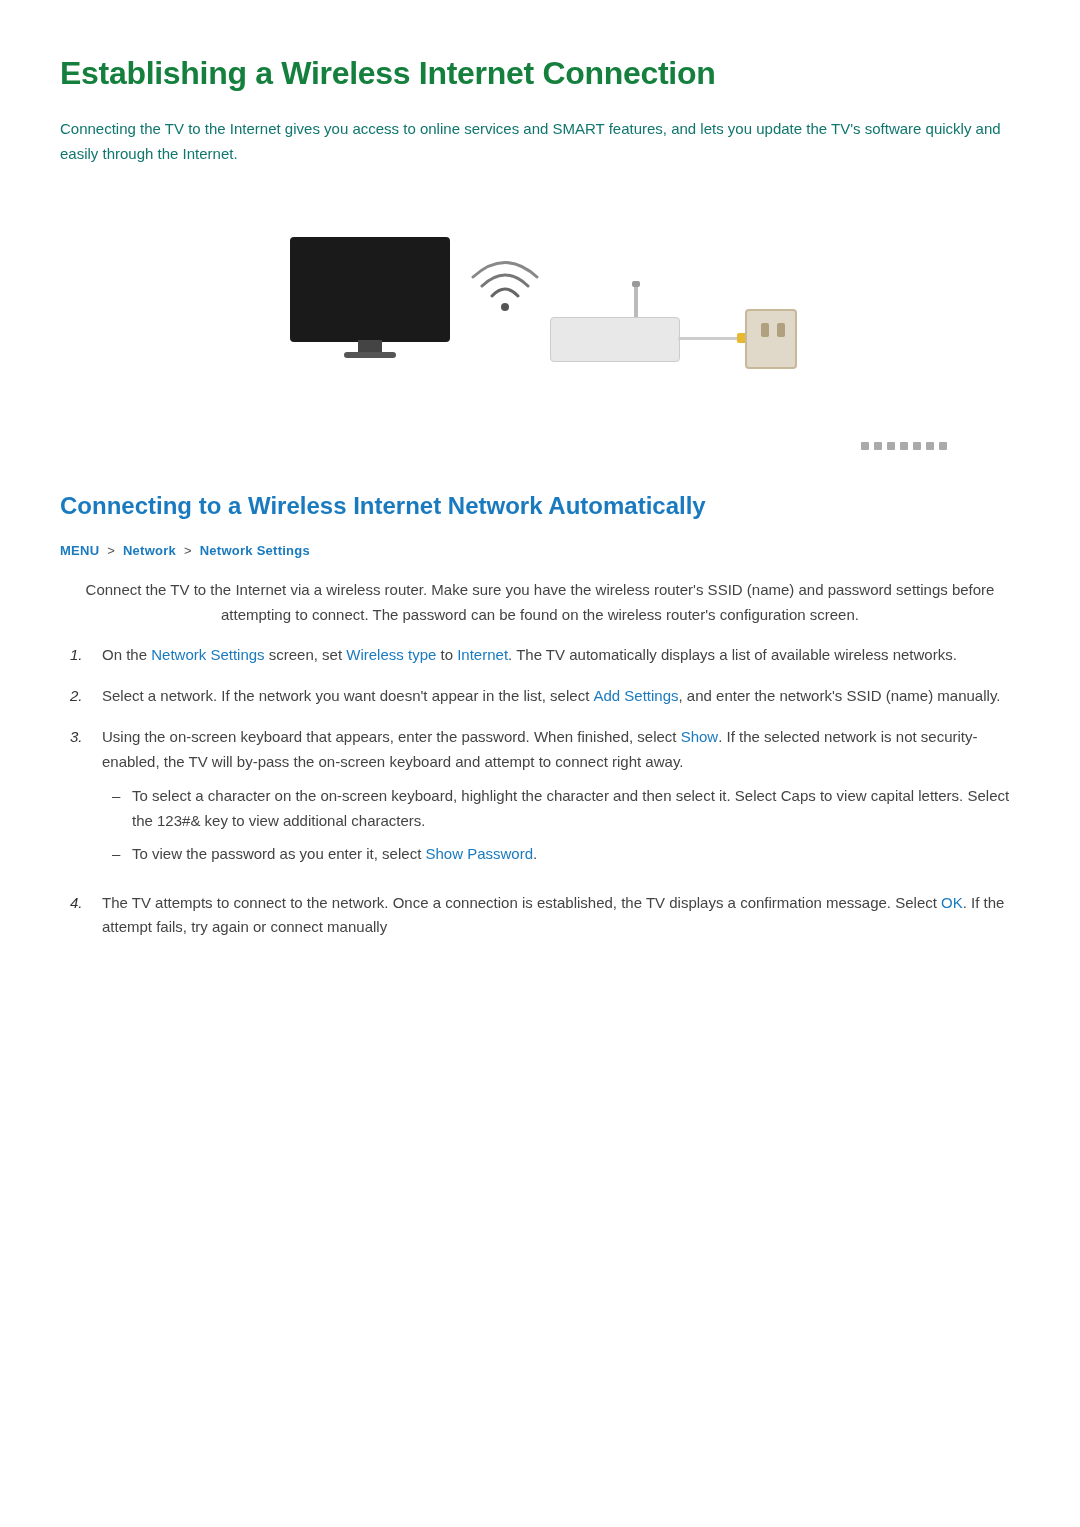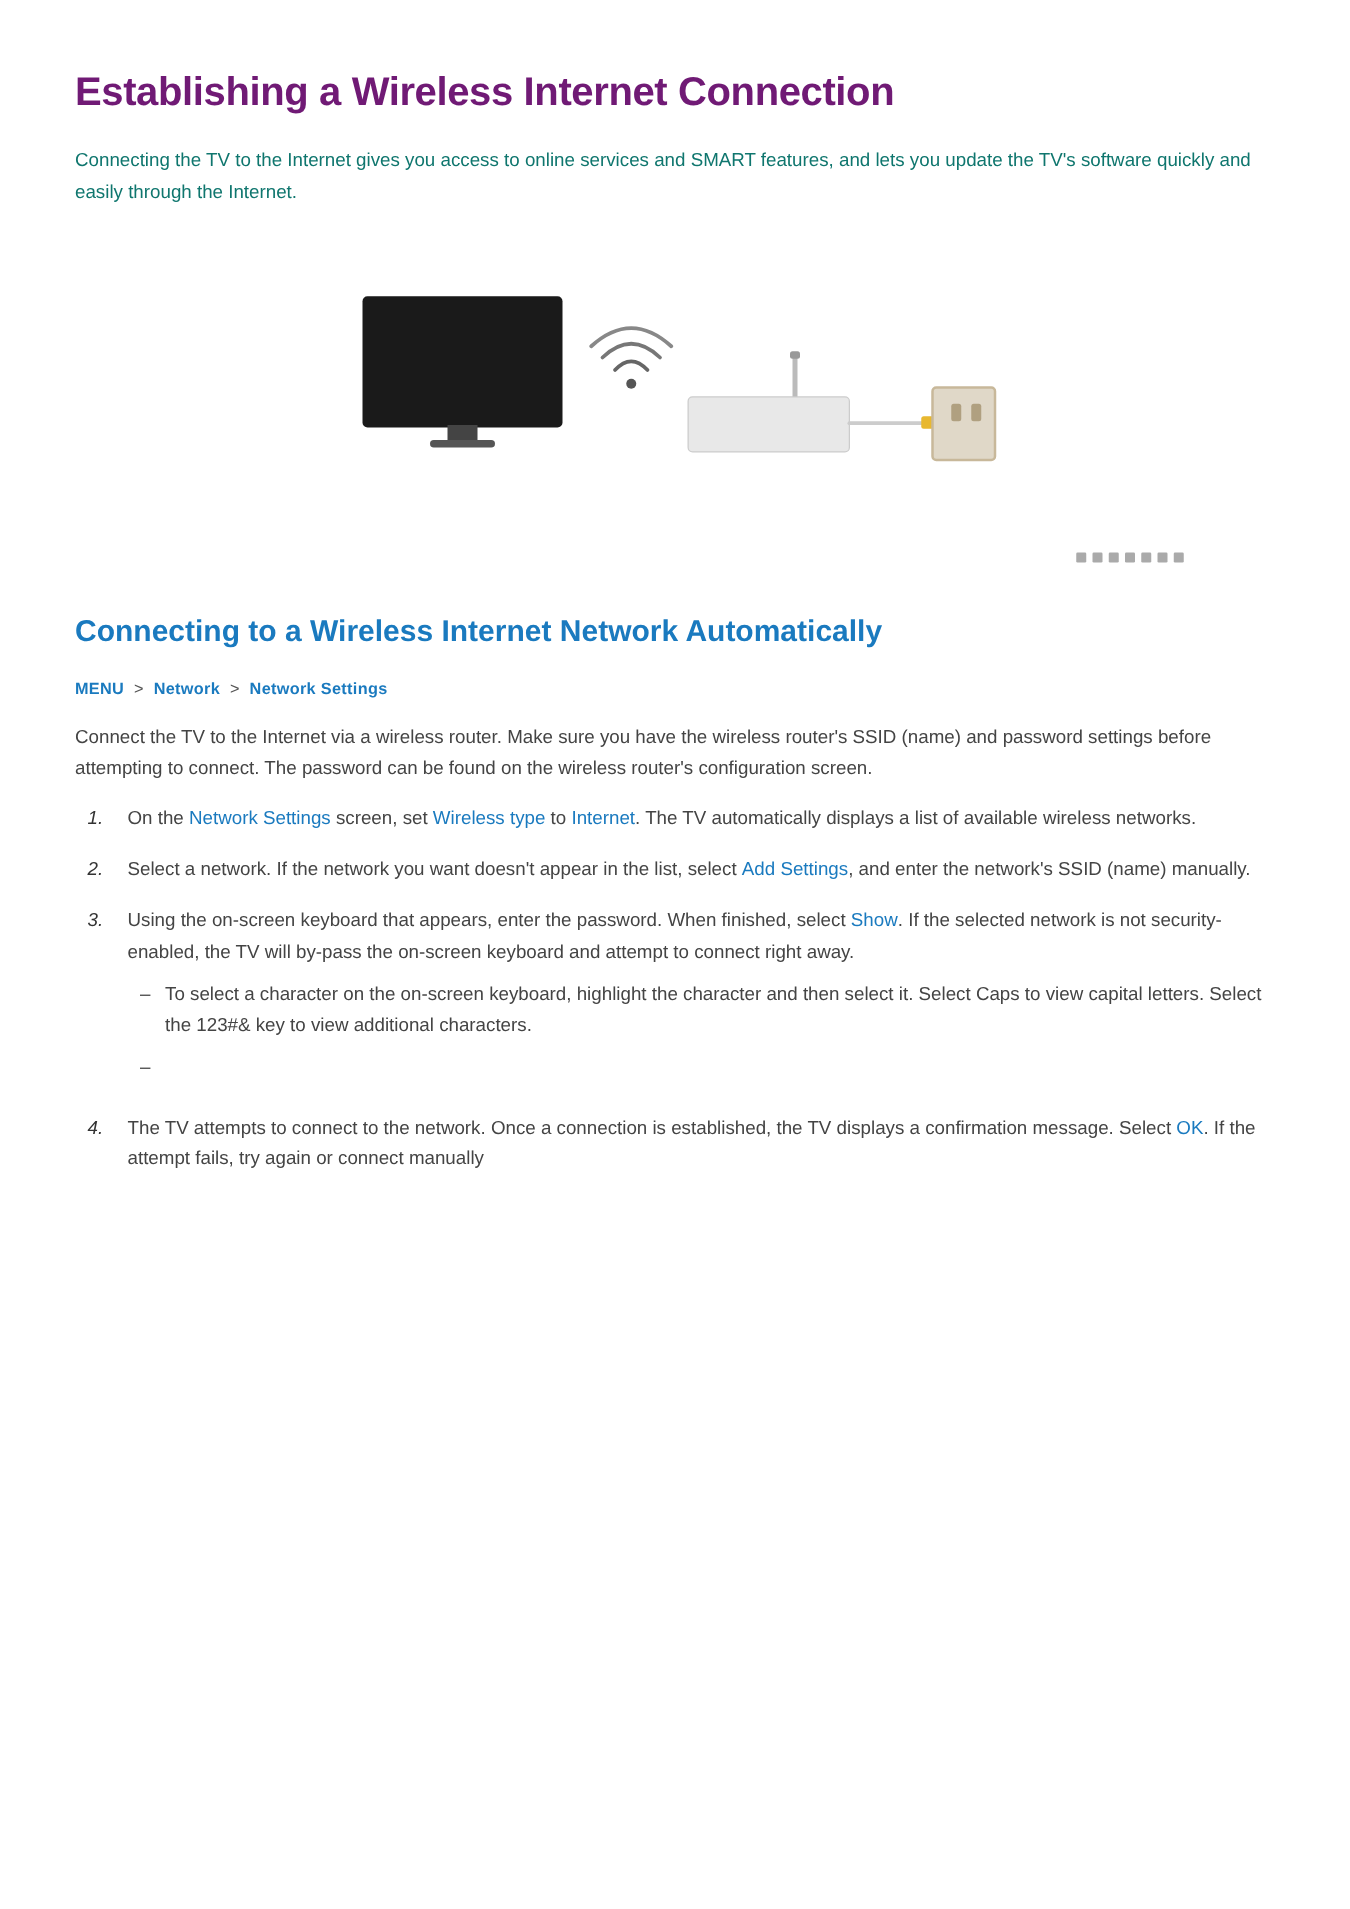--- a/index.html
+++ b/index.html
@@ -14,21 +14,21 @@
       color: #333333;
       font-size: 15px;
       line-height: 1.6;
       padding: 48px 60px 80px 60px;
       max-width: 1080px;
     }
 
     .page-title {
       font-size: 32px;
       font-weight: 600;
-      color: #701a75;
+      color: #15803d;
       margin-bottom: 18px;
       letter-spacing: -0.3px;
     }
 
     .intro-text {
       font-size: 15px;
       color: #0f766e;
       margin-bottom: 30px;
       line-height: 1.65;
     }
@@ -209,20 +209,21 @@
       color: #555;
       font-weight: 400;
       margin: 0 4px;
     }
 
     .body-text {
       font-size: 15px;
       color: #444;
       margin-bottom: 16px;
       line-height: 1.65;
+      text-align: center;
     }
 
     .steps-list {
       list-style: none;
       padding: 0;
       margin: 0 0 0 10px;
     }
 
     .steps-list > li {
       display: flex;
@@ -354,20 +355,21 @@
     <span class="step-number">3.</span>
     <span class="step-content">
       Using the on-screen keyboard that appears, enter the password. When finished, select <span class="highlight">Show</span>. If the selected network is not security-enabled, the TV will by-pass the on-screen keyboard and attempt to connect right away.
       <ul class="sub-bullets">
         <li>
           <span class="dash">–</span>
           <span>To select a character on the on-screen keyboard, highlight the character and then select it. Select Caps to view capital letters. Select the 123#&amp; key to view additional characters.</span>
         </li>
         <li>
           <span class="dash">–</span>
+          <span>To view the password as you enter it, select <span class="highlight">Show Password</span>.</span>
         </li>
       </ul>
     </span>
   </li>
 
   <li>
     <span class="step-number">4.</span>
     <span class="step-content">
       The TV attempts to connect to the network. Once a connection is established, the TV displays a confirmation message. Select <span class="highlight">OK</span>. If the attempt fails, try again or connect manually
     </span>

